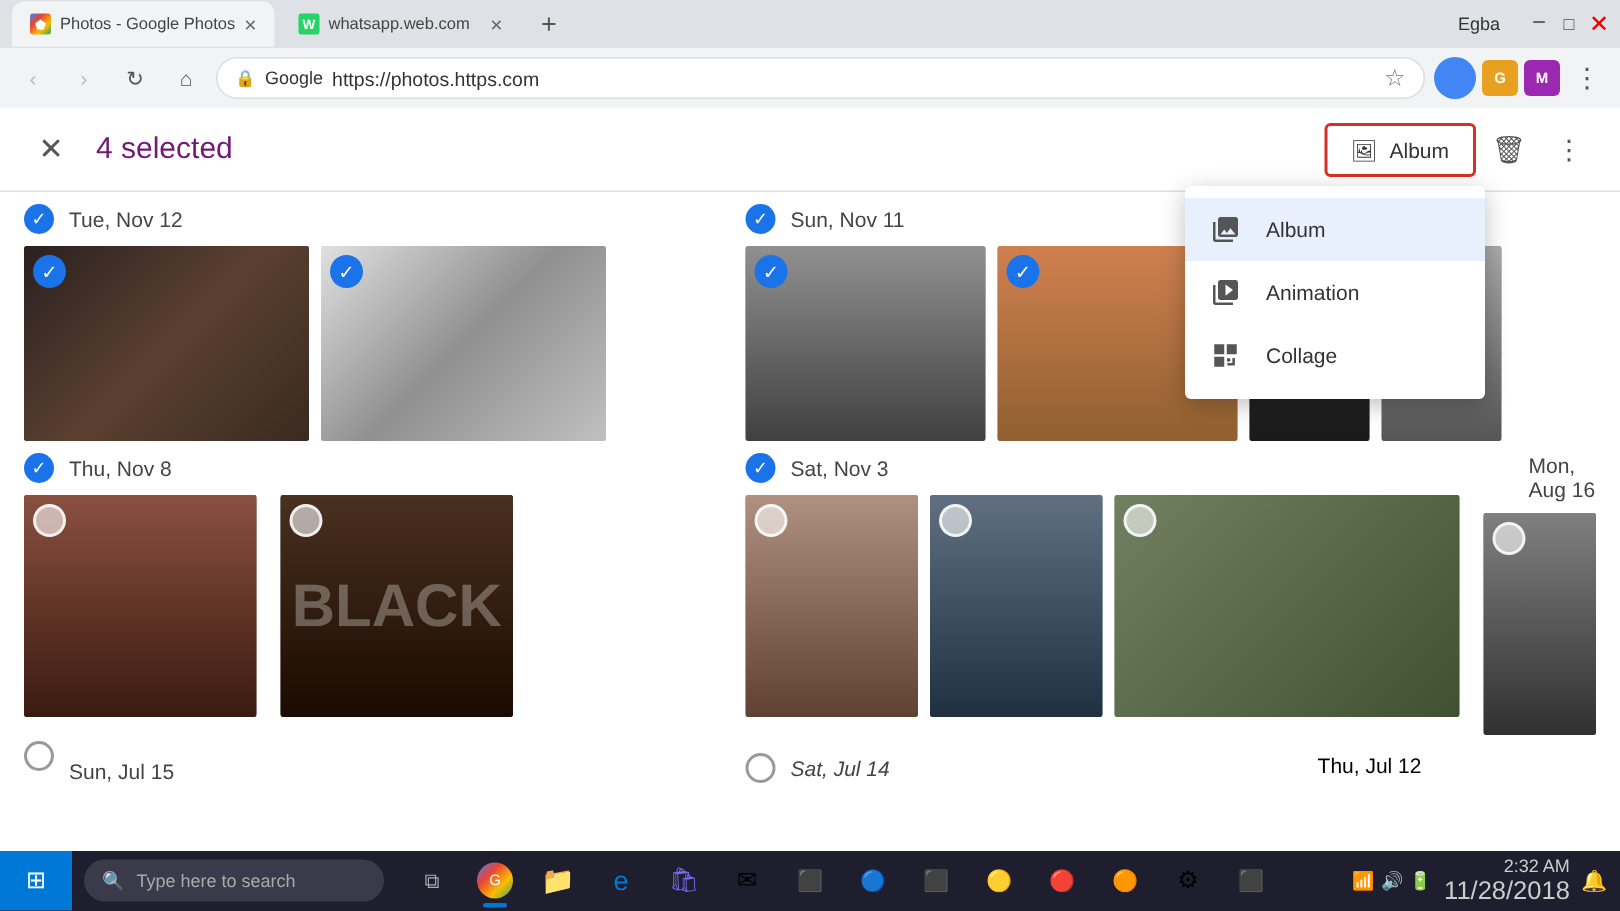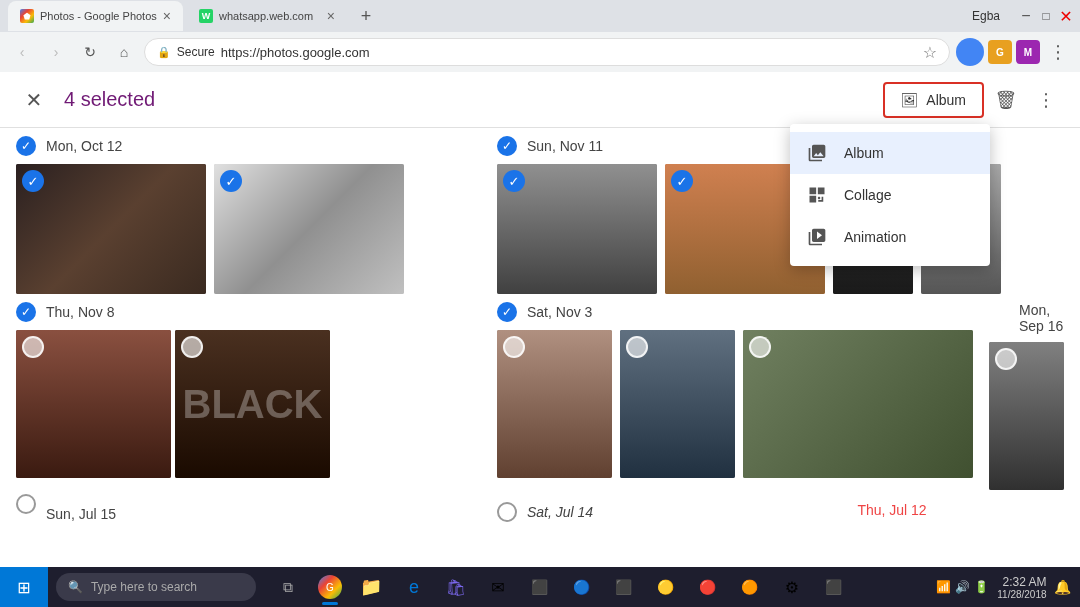--- a/index.html
+++ b/index.html
@@ -292,21 +292,21 @@
     }
     .taskbar-right {
       margin-left: auto;
       display: flex; align-items: center;
       padding-right: 8px;
       gap: 8px;
       color: #ccc; font-size: 11px;
     }
     .taskbar-time { text-align: right; }
     .taskbar-time div:first-child { font-size: 12px; }
-    .taskbar-time div:last-child { font-size: 10px; }
+    .taskbar-time div:last-child { font-size: 17px; }
     .sys-icons { display: flex; gap: 4px; align-items: center; font-size: 14px; }
   </style>
 </head>
 <body>
 
 <div>
 
   <div class="title-bar">
     <div style="display:flex;align-items:center;gap:6px;">
       <div class="tab-bar" style="background:transparent;height:auto;padding:0;gap:4px;display:flex;">
@@ -333,22 +333,22 @@
     </div>
   </div>
 
   <div class="address-bar-row">
     <button class="nav-btn disabled">‹</button>
     <button class="nav-btn disabled">›</button>
     <button class="nav-btn">↻</button>
     <button class="nav-btn">⌂</button>
     <div class="address-bar">
       <span class="address-lock">🔒</span>
-      <span style="font-size:12px;color:#333;">Secure</span>
-      <span style="font-size:13px;color:#333;">https://photos.google.com</span>
+      <span style="font-size:12px;color:#333;">Google</span>
+      <span style="font-size:13px;color:#333;">https://photos.https.com</span>
       <span class="star-btn">☆</span>
     </div>
     <div class="toolbar-icons">
       <div class="toolbar-icon" style="background:#4285f4;border-radius:50%;width:28px;height:28px;"></div>
       <div class="ext-icon" style="background:#e8a020;">G</div>
       <div class="ext-icon" style="background:#9c27b0;">M</div>
       <div class="toolbar-icon" style="font-size:18px;color:#555;">⋮</div>
     </div>
   </div>
 </div>
@@ -385,45 +385,45 @@
               <path d="M22 16V4c0-1.1-.9-2-2-2H8c-1.1 0-2 .9-2 2v12c0 1.1.9 2 2 2h12c1.1 0 2-.9 2-2zm-11-4l2.03 2.71L16 11l4 5H8l3-4zM2 6v14c0 1.1.9 2 2 2h14v-2H4V6H2z"></path>
             </svg>
         </div>
         <span style="color:#333;font-weight:500;">Album</span>
       </div>
 
 
       <div class="dropdown-item">
         <div class="dropdown-icon">
           <svg width="20" height="20" viewBox="0 0 24 24" fill="#555">
-              <path d="M3 3h8v8H3zm10 0h8v8h-8zM3 13h8v8H3zm10 2.5c0-.83.67-1.5 1.5-1.5s1.5.67 1.5 1.5-.67 1.5-1.5 1.5-1.5-.67-1.5-1.5zm.5 4.5v-2h6v2h-6zm4-6h2v6h-2v-6z"></path>
+              <path d="M4 6H2v14c0 1.1.9 2 2 2h14v-2H4V6zm16-4H8c-1.1 0-2 .9-2 2v12c0 1.1.9 2 2 2h12c1.1 0 2-.9 2-2V4c0-1.1-.9-2-2-2zm-8 12.5v-9l6 4.5-6 4.5z"></path>
             </svg>
         </div>
-        <span>Collage</span>
+        <span>Animation</span>
       </div>
 
       <div class="dropdown-item">
         <div class="dropdown-icon">
           <svg width="20" height="20" viewBox="0 0 24 24" fill="#555">
-              <path d="M4 6H2v14c0 1.1.9 2 2 2h14v-2H4V6zm16-4H8c-1.1 0-2 .9-2 2v12c0 1.1.9 2 2 2h12c1.1 0 2-.9 2-2V4c0-1.1-.9-2-2-2zm-8 12.5v-9l6 4.5-6 4.5z"></path>
+              <path d="M3 3h8v8H3zm10 0h8v8h-8zM3 13h8v8H3zm10 2.5c0-.83.67-1.5 1.5-1.5s1.5.67 1.5 1.5-.67 1.5-1.5 1.5-1.5-.67-1.5-1.5zm.5 4.5v-2h6v2h-6zm4-6h2v6h-2v-6z"></path>
             </svg>
         </div>
-        <span>Animation</span>
+        <span>Collage</span>
       </div>
     </div>
   </div>
 
   <div style="display:flex;padding:8px 16px;gap:24px;overflow:hidden;height:calc(607px - 168px - 40px);">
 
     <div style="flex:1;">
 
       <div class="date-section">
         <div class="date-header">
           <div class="date-check">✓</div>
-          <span style="font-size:14px;color:#444;">Mon, Oct 12</span>
+          <span style="font-size:14px;color:#444;">Tue, Nov 12</span>
         </div>
         <div class="photos-row">
           <div class="photo-item">
             <div style="width:190px;height:130px;background:#3d3030;border-radius:2px;overflow:hidden;position:relative;">
               <div style="position:absolute;inset:0;background:linear-gradient(135deg,#2a2020 0%,#5a4030 50%,#3a2a20 100%);"></div>
             </div>
             <div class="photo-check">✓</div>
           </div>
           <div class="photo-item" style="margin-left:4px;">
             <div style="width:190px;height:130px;background:#c0c0c0;border-radius:2px;overflow:hidden;position:relative;">
@@ -439,21 +439,21 @@
           <div class="date-check" style="background:#1a73e8;">✓</div>
           <span style="font-size:14px;color:#444;">Thu, Nov 8</span>
         </div>
         <div class="photos-row">
           <div class="photo-item">
             <div style="width:155px;height:148px;background:#5a3020;border-radius:2px;position:relative;overflow:hidden;">
               <div style="position:absolute;inset:0;background:linear-gradient(180deg,#8a5040 0%,#3a1a10 100%);"></div>
             </div>
             <div class="photo-check unchecked"></div>
           </div>
-          <div class="photo-item" style="margin-left:0;">
+          <div class="photo-item" style="margin-left:12px;">
             <div style="width:155px;height:148px;background:#2a1a10;border-radius:2px;position:relative;overflow:hidden;">
               <div style="position:absolute;inset:0;background:linear-gradient(180deg,#4a3020 0%,#1a0a00 100%);"></div>
               <div style="position:absolute;inset:0;display:flex;align-items:center;justify-content:center;color:rgba(255,255,255,0.3);font-size:40px;font-weight:900;">BLACK</div>
             </div>
             <div class="photo-check unchecked"></div>
           </div>
         </div>
       </div>
 
       <div class="date-section" style="margin-top:8px;">
@@ -535,21 +535,21 @@
             <div class="photo-item" style="margin-left:4px;">
               <div style="width:230px;height:148px;background:#607050;border-radius:2px;overflow:hidden;position:relative;">
                 <div style="position:absolute;inset:0;background:linear-gradient(135deg,#708060 0%,#405030 100%);"></div>
               </div>
               <div class="photo-check unchecked"></div>
             </div>
           </div>
         </div>
         <div style="flex:0.4;">
           <div class="date-header">
-            <span style="font-size:14px;color:#444;margin-left:30px;">Mon, Sep 16</span>
+            <span style="font-size:14px;color:#444;margin-left:30px;">Mon, Aug 16</span>
           </div>
           <div class="photos-row">
             <div class="photo-item">
               <div style="width:75px;height:148px;background:#606060;border-radius:2px;overflow:hidden;position:relative;">
                 <div style="position:absolute;inset:0;background:linear-gradient(180deg,#808080 0%,#303030 100%);"></div>
               </div>
               <div class="photo-check unchecked"></div>
             </div>
           </div>
         </div>
@@ -558,21 +558,21 @@
       <div style="display:flex;gap:16px;margin-top:8px;">
         <div style="flex:1;font-style:italic;">
           <div class="date-header">
             <div class="date-check unchecked"></div>
             <span style="font-size:14px;color:#444;">Sat, Jul 14</span>
           </div>
 
         </div>
         <div style="flex:0.6;">
           <div class="date-header">
-            <span style="font-size:14px;color:#ef4444;margin-left:0;">Thu, Jul 12</span>
+            <span style="font-size:14px;color:#000000;margin-left:21px;">Thu, Jul 12</span>
           </div>
         </div>
       </div>
     </div>
   </div>
 </div>
 
 <div class="taskbar">
   <div class="taskbar-start">⊞</div>
   <div class="taskbar-search">

